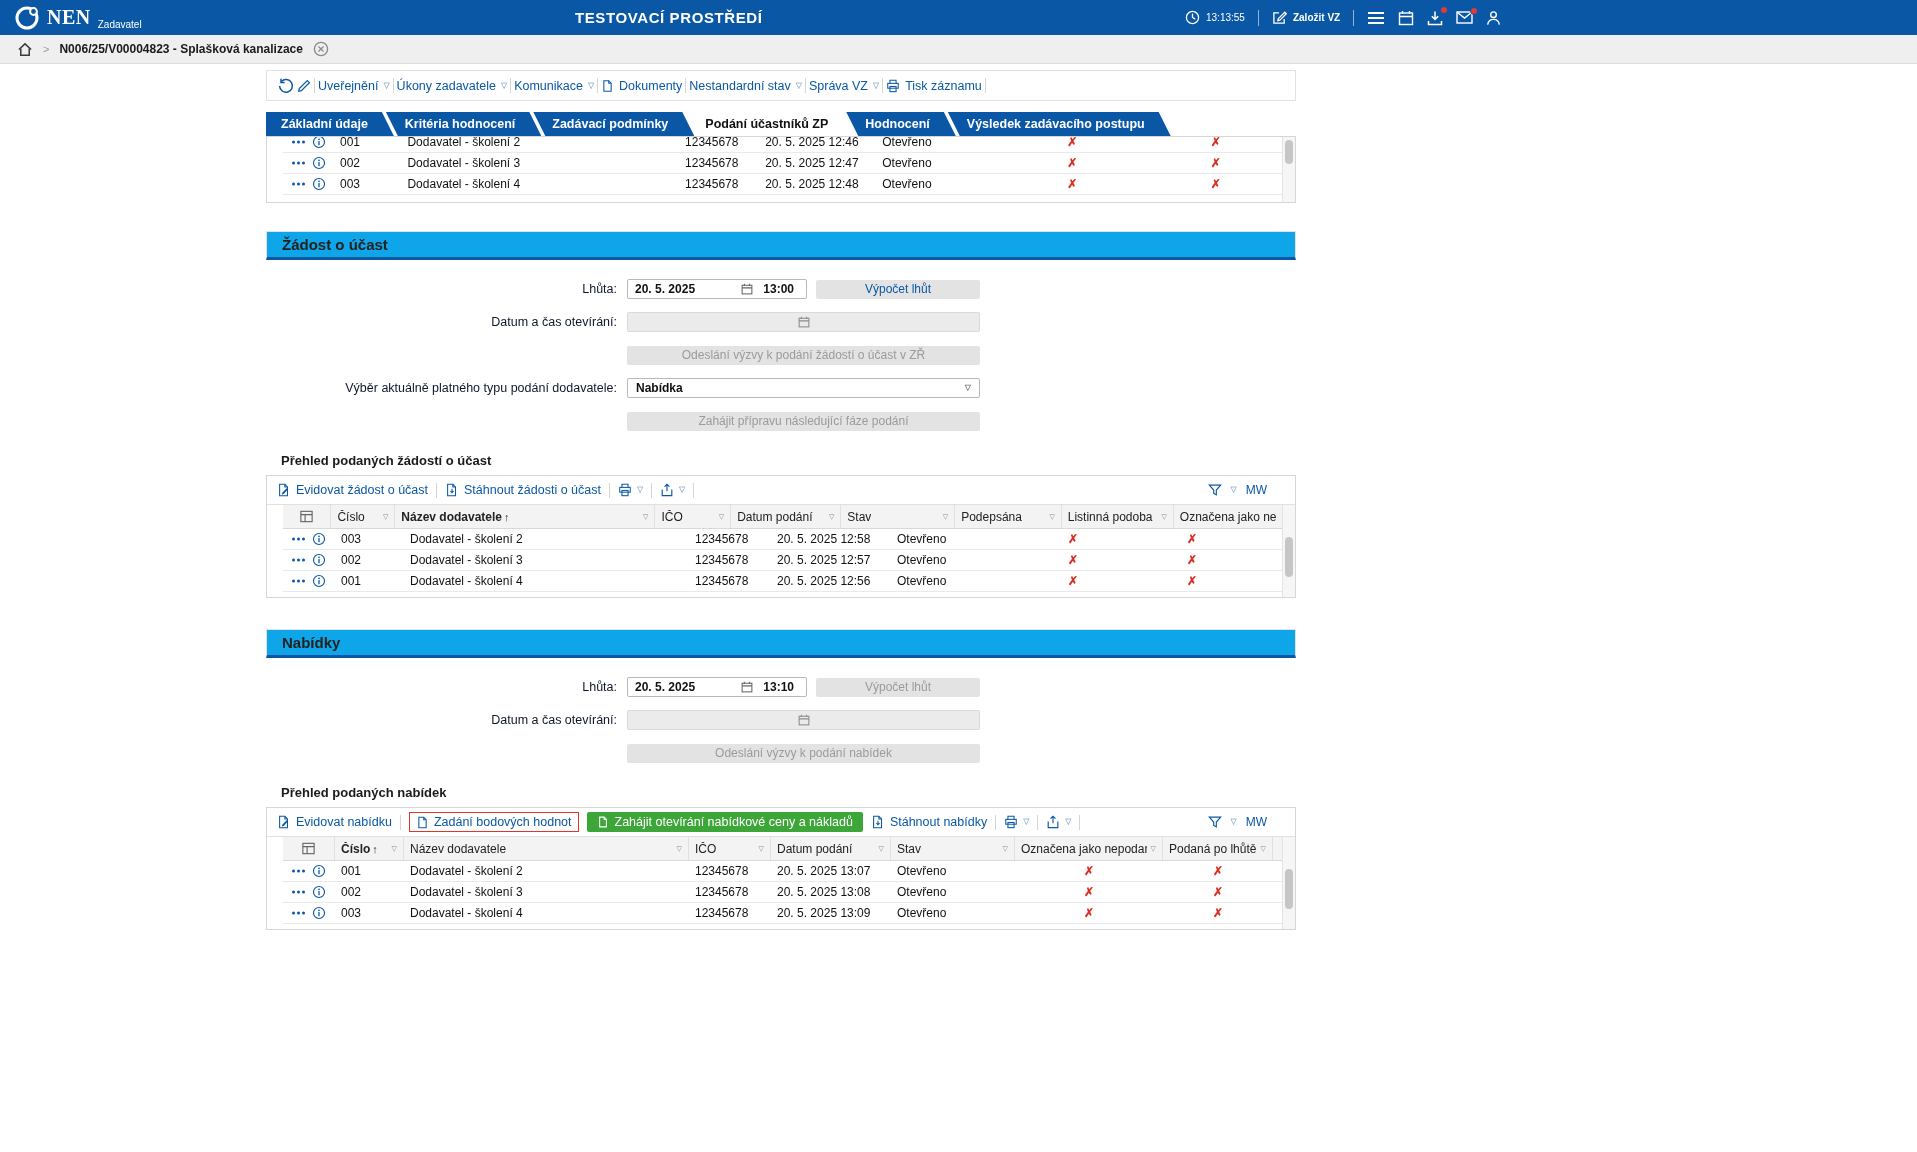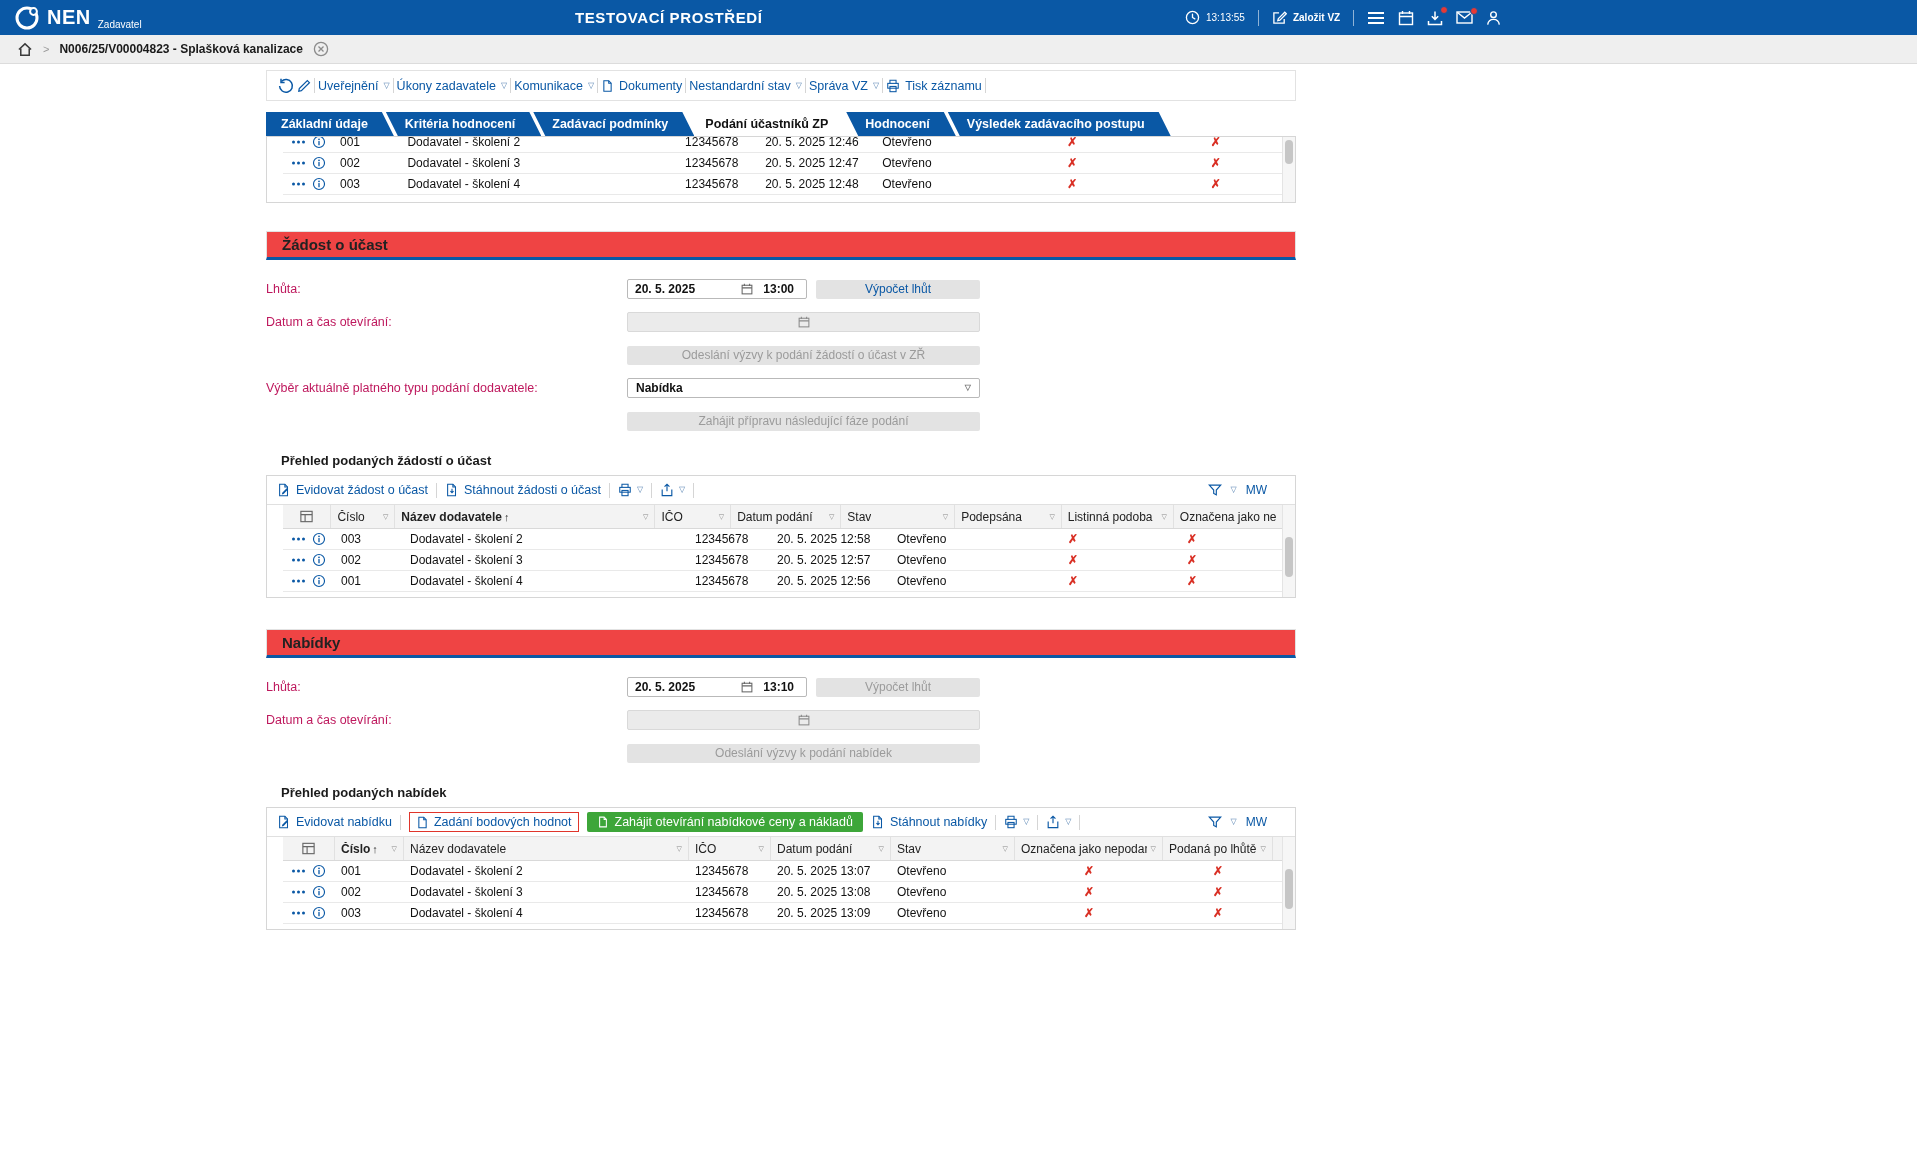--- a/index.html
+++ b/index.html
@@ -4,21 +4,21 @@
 <style>
   * { margin:0; padding:0; box-sizing:border-box; }
   html,body { background:#fff; }
   .screen {
     position:relative; width:1917px; height:1152px; overflow:hidden;
     font-family:"Liberation Sans", sans-serif; background:#fff; color:#111;
   }
   
   .topbar { position:absolute; left:0; top:0; width:100%; height:35px; background:#0a58a5; color:#fff; }
   .brand { position:absolute; left:14px; top:0; height:35px; display:flex; align-items:center; gap:7px; }
-  .brand-name { font-size:20px; font-weight:bold; letter-spacing:.5px; }
+  .brand-name { font-size:20px; font-weight:bold; letter-spacing:.5px;font-family:Liberation Serif, serif; }
   .brand-sub { font-size:10px; align-self:flex-end; margin-bottom:5px; }
   .env-title { position:absolute; left:575px; top:0; line-height:35px; font-size:15px; font-weight:bold; letter-spacing:.6px; }
   .top-right { position:absolute; left:1185px; top:0; height:35px; display:flex; align-items:center; gap:13px; font-size:10px; }
   .tr-item { display:flex; align-items:center; gap:6px; cursor:pointer; white-space:nowrap; }
   .tr-create { font-weight:bold; }
   .v-sep { width:1px; height:16px; background:rgba(255,255,255,.55); }
   .icon-badge { position:relative; display:flex; }
   .badge { position:absolute; top:-4px; right:-5px; width:8px; height:8px; background:#e53935; border-radius:50%; border:1px solid #0a58a5; }
   
   .breadcrumbbar { position:absolute; left:0; top:35px; width:100%; height:29px; background:#efefef; border-bottom:1px solid #dcdcdc; display:flex; align-items:center; padding-left:17px; gap:10px; font-size:12px; }
@@ -56,24 +56,24 @@
   .w-act{width:52px}.w-num{width:69px}.w-name{width:285px}.w-ico{width:82px}.w-date{width:120px}.w-stav{width:124px}
   .w-pod{width:116px}.w-list{width:122px}.w-ozn{width:120px}
   .w-ozn2{width:148px}.w-lhute{width:110px}
   .w-pod3{width:154px}.w-list3{width:140px}
   .actions { gap:6px; padding-left:8px; }
   .cross { color:#d93025; font-weight:bold; font-size:12px; }
   .vscroll { position:absolute; top:0; right:0; bottom:0; width:13px; background:#f6f6f6; border-left:1px solid #e4e4e4; }
   .vscroll.below { top:29px; }
   .vthumb { position:absolute; left:2px; width:8px; border-radius:4px; background:#c6c6c6; cursor:pointer; }
   
-  .section-head { margin-top:28px; border:1px solid #e2e2e2; border-bottom:3px solid #0a58a5; background:#ef4444; height:29px; line-height:26px; padding-left:15px; font-size:15px; font-weight:bold; color:#222; }
+  .section-head { margin-top:28px; border:1px solid #e2e2e2; border-bottom:3px solid #0a58a5; background:#0ea5e9; height:29px; line-height:26px; padding-left:15px; font-size:15px; font-weight:bold; color:#222; }
   .form { margin-top:19px; font-size:12.5px; }
   .frow { display:flex; align-items:center; margin-bottom:13px; height:20px; }
-  .flabel { width:361px; padding-right:10px; color:#be185d; }
+  .flabel { width:361px; text-align:right; padding-right:10px; color:#0f172a; }
   .fctl { display:flex; align-items:center; gap:9px; }
   .dategroup { width:180px; height:20px; border:1px solid #b9b9b9; border-radius:2px; background:#fff; display:flex; align-items:center; }
   .dategroup .dval { padding-left:7px; font-weight:bold; font-size:12px; flex:1; }
   .dategroup .tval { padding:0 12px 0 10px; font-weight:bold; font-size:12px; }
   .btn { height:19px; border:none; border-radius:2px; background:#e3e3e3; color:#9b9b9b; font-size:12px; display:flex; align-items:center; justify-content:center; cursor:pointer; font-family:inherit; white-space:nowrap; }
   .btn.enabled { color:#0a58a5; }
   .w164{width:164px}.w353{width:353px}
   .disabled-field { width:353px; height:20px; background:#ebebeb; border:1px solid #d9d9d9; border-radius:2px; display:flex; align-items:center; justify-content:center; color:#8a8a8a; }
   .select { width:353px; height:20px; border:1px solid #b9b9b9; border-radius:2px; background:#fff; display:flex; align-items:center; justify-content:space-between; padding:0 8px; font-weight:bold; font-size:12px; cursor:pointer; }
   .select .caret { color:#777; }

